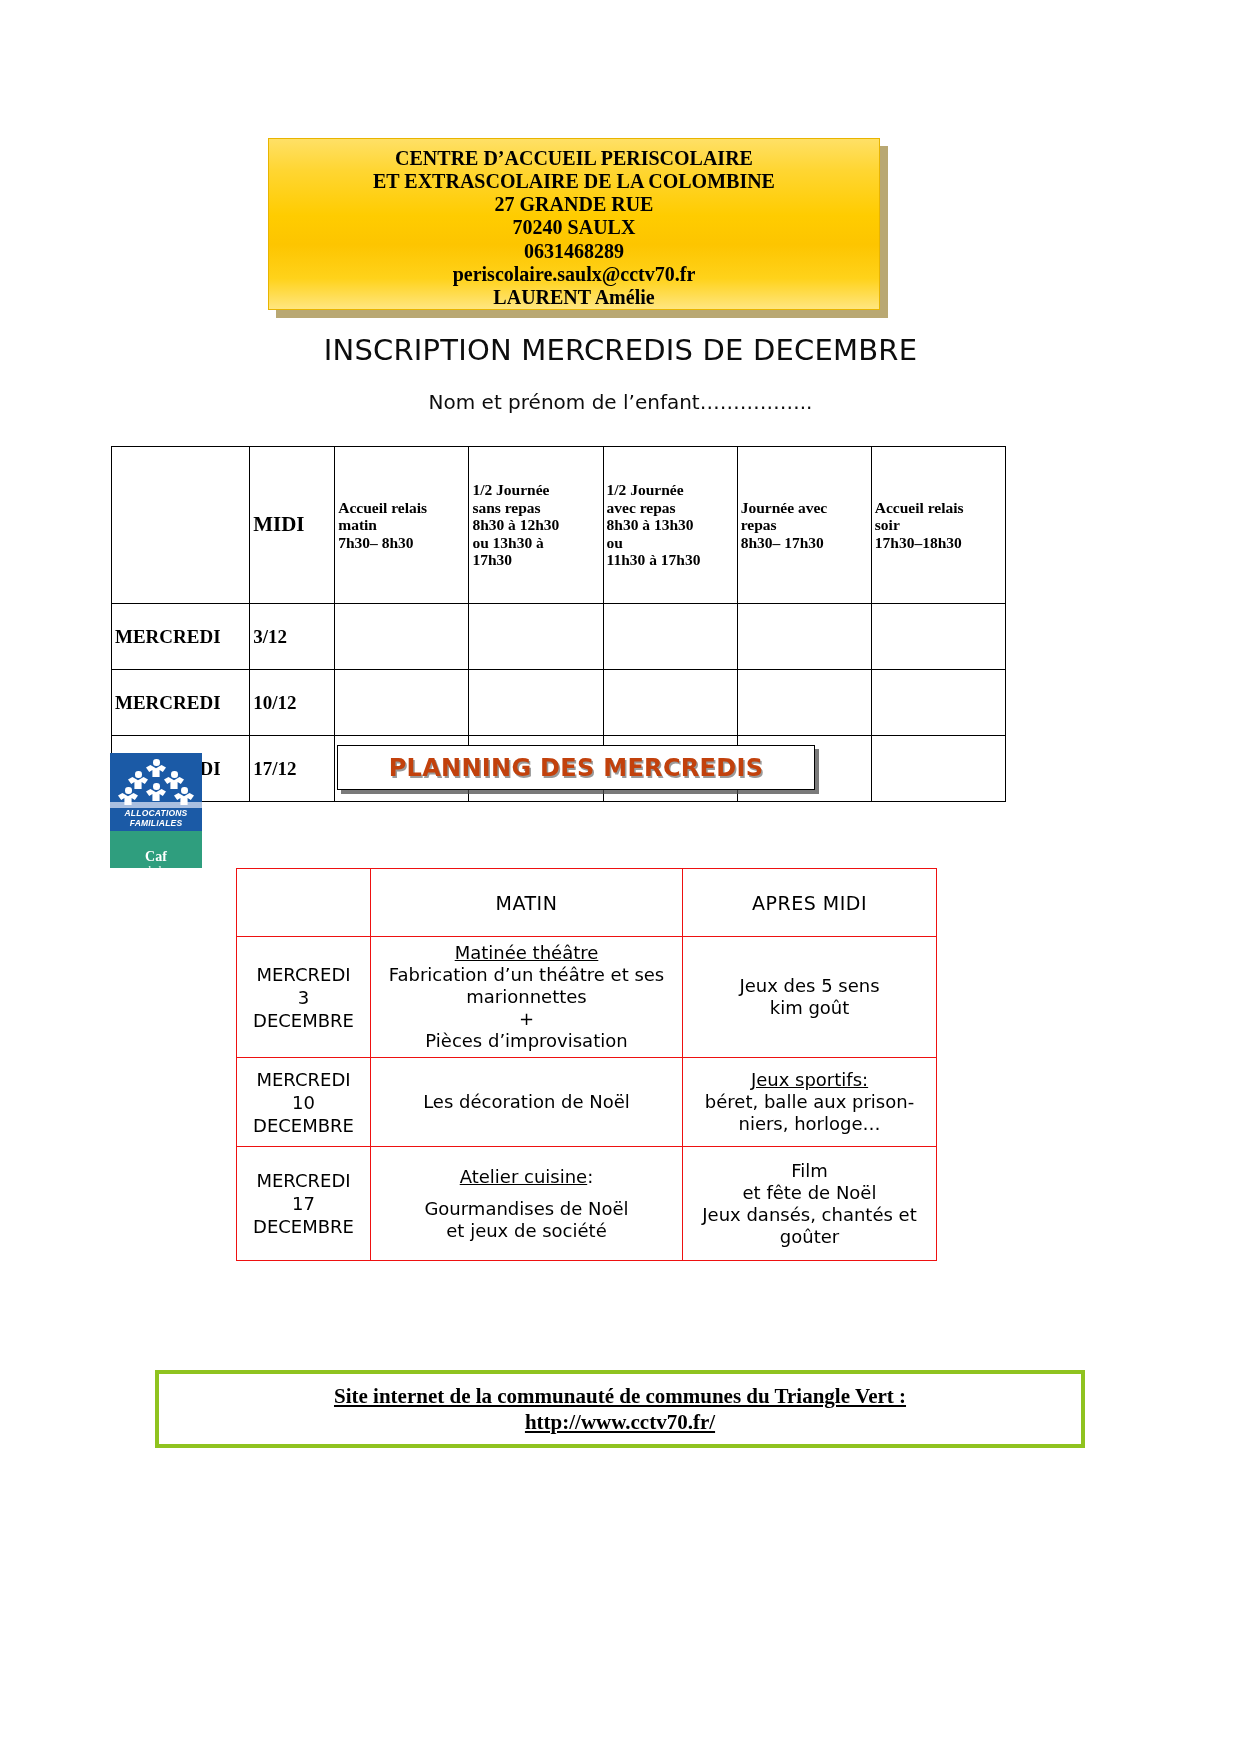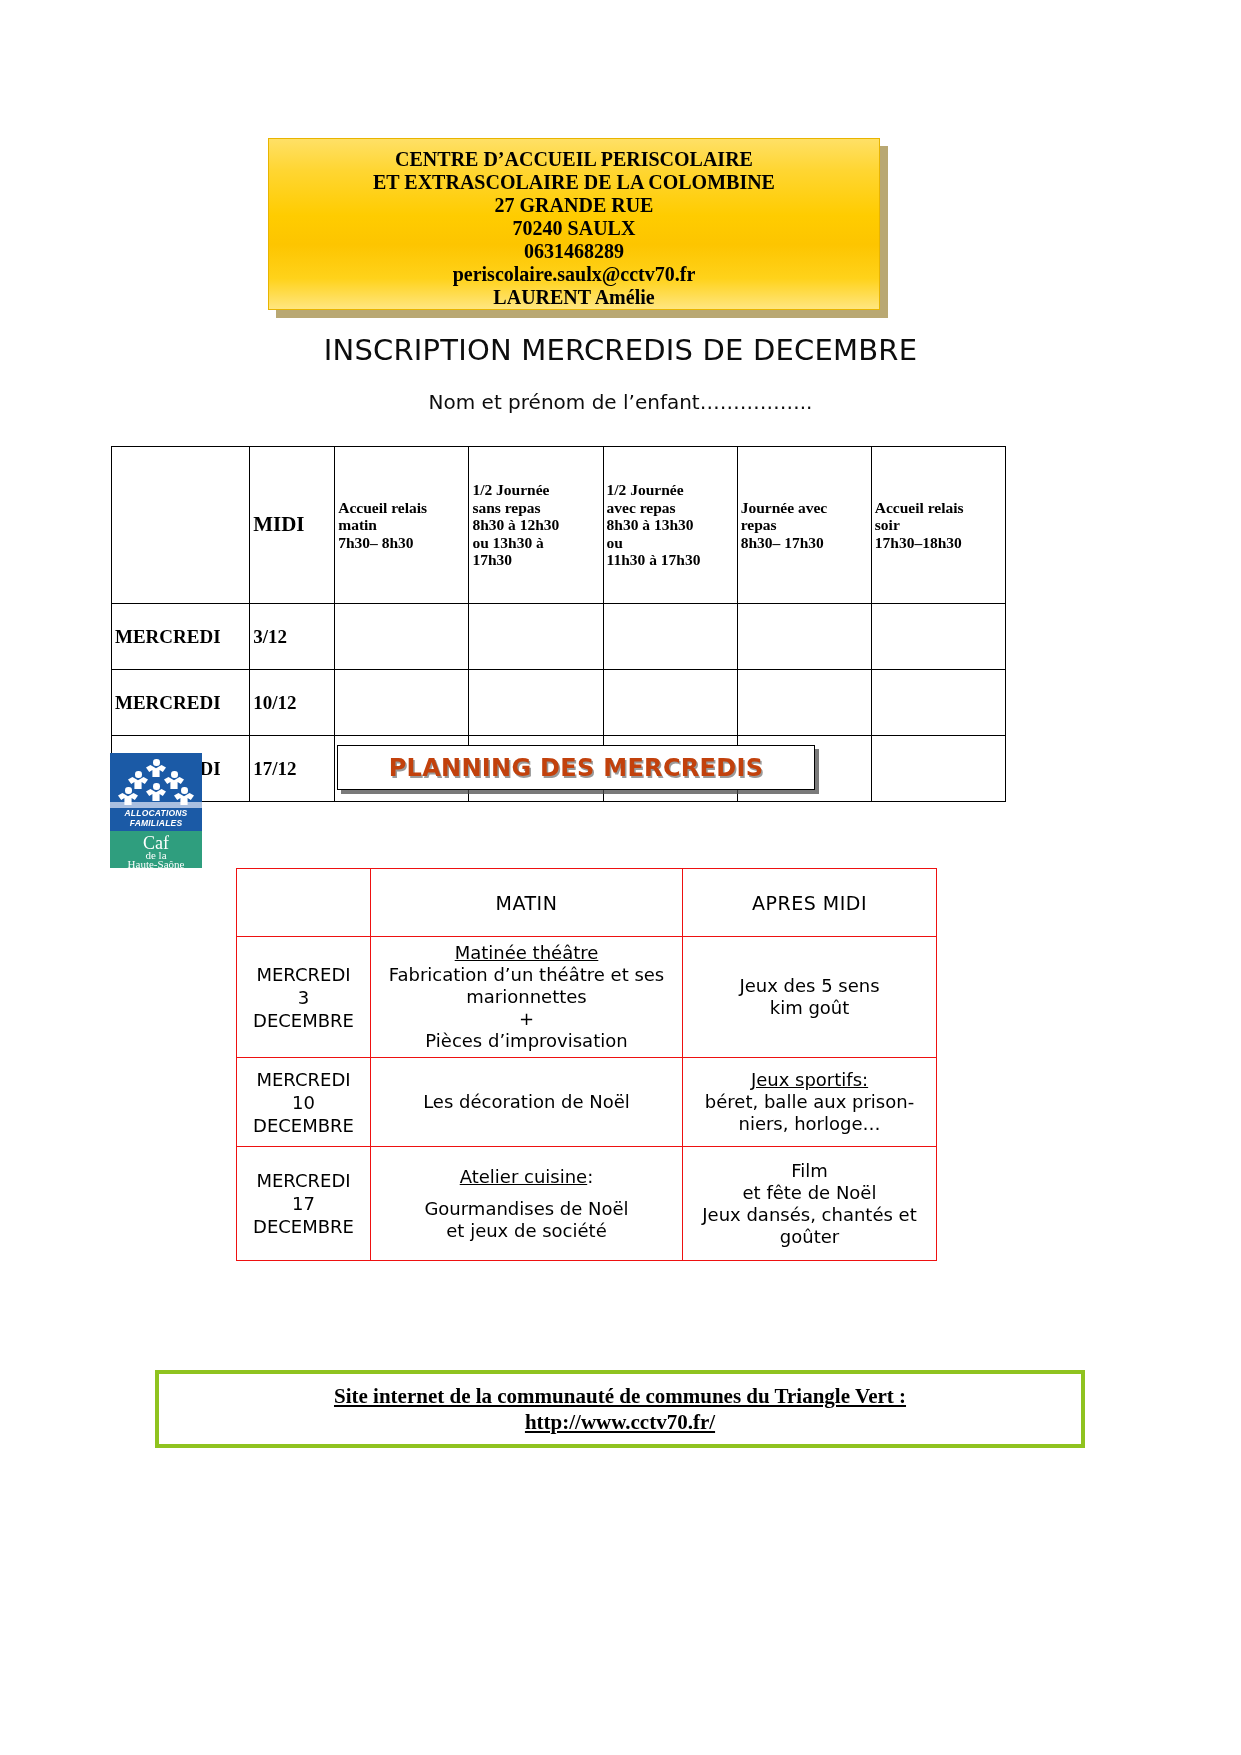--- a/index.html
+++ b/index.html
@@ -43,22 +43,22 @@
         #ffd633 18%,
         #ffcc00 45%,
         #fdc500 62%,
         #ffd21a 82%,
         #ffe680 100%);
     border: 1px solid #e8b400;
     box-sizing: border-box;
     display: flex;
     flex-direction: column;
     align-items: center;
-    justify-content: flex-end;
-    padding-top: 20px;
+    justify-content: space-between;
+    padding-top: 8px;
   }
   .header-line {
     font-family: "Liberation Serif", serif;
     font-weight: bold;
     font-size: 20px;
     line-height: 23px;
     color: #000000;
     text-align: center;
     white-space: nowrap;
   }
@@ -193,23 +193,24 @@
     left: 0;
     top: 78px;
     width: 92px;
     height: 37px;
     background: #2f9e7e;
     text-align: center;
     color: #ffffff;
   }
   .caf-bottom .caf-word {
     font-family: "Liberation Serif", serif;
-    font-size: 18px;
+    font-size: 14px;
     line-height: 16px;
-    padding-top: 4px;
+    padding-top: 18px;
+    font-weight: bold;
   }
   .caf-bottom .caf-sub {
     font-family: Liberation Serif, serif;
     font-size: 11px;
     line-height: 8.5px;
   }
 
   
   .planning-shadow {
     position: absolute;

